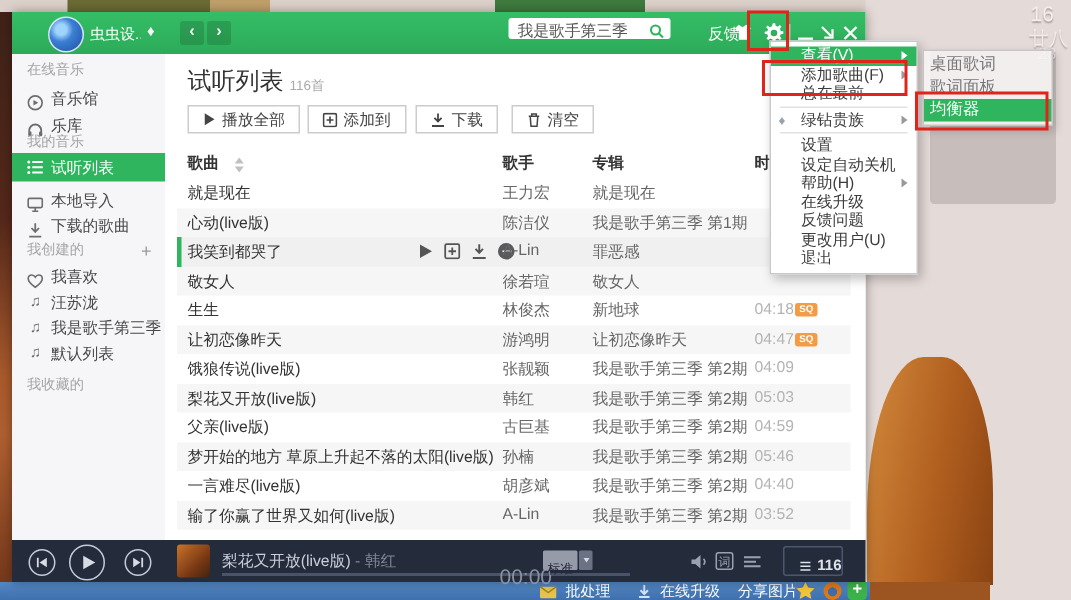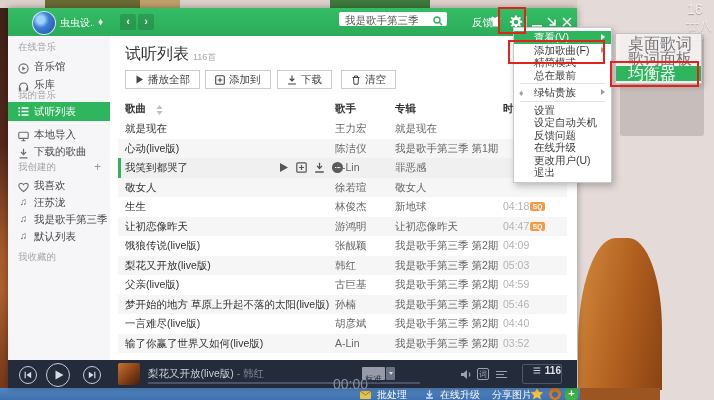--- a/index.html
+++ b/index.html
@@ -102,21 +102,21 @@
   #p-time{left:325px;top:16px;font-size:14px;color:#8791a3}
   #p-quality{left:354px;top:7px;height:13px;display:flex}
   #p-quality .q{background:#959ba8;color:#23293a;font-size:8.5px;line-height:13px;padding:6px 3px;border-radius:1px}
   #p-quality .qa{width:9px;background:#6b7283;border-radius:1px;margin-left:1px;position:relative}
   #p-quality .qa::after{content:"";position:absolute;left:2.5px;top:5px;border-left:2.5px solid transparent;
       border-right:2.5px solid transparent;border-top:3.5px solid #d6dae2}
   .picon{top:8px;width:13px;height:13px;color:#9aa2b2}
   #p-lyric{left:469px;top:8px;width:12px;height:12px;border:1px solid #9aa2b2;border-radius:2px;
       color:#9aa2b2;font-size:8px;line-height:12px;text-align:center;box-sizing:border-box}
   #p-list{left:514px;top:4px;width:40px;height:20px;border:1px solid #4d576c;border-radius:2px;
-      display:flex;align-items:flex-start;gap:4px;padding-left:10px;box-sizing:border-box;color:#dde1e9}
+      display:flex;align-items:flex-end;gap:4px;padding-left:10px;box-sizing:border-box;color:#dde1e9}
   #p-list .cnt{font-size:10px;font-weight:bold}
 
   
   #menu{left:513px;top:27px;width:97px;background:#fff;border:1px solid #c9c9c9;
       box-shadow:2px 3px 7px rgba(0,0,0,.25);padding:3px 0;z-index:40}
   .mi{position:relative;height:12.5px;line-height:12.5px;font-size:10.5px;color:#3c3c3e;padding-left:20px}
   .mi.sel{background:#2eb55e;color:#fff}
   .mdiv{height:1px;background:#e2e2e2;margin:2px 6px}
   .marr{position:absolute;right:6px;top:3px;width:0;height:0;
       border-left:4px solid #9a9a9a;border-top:3px solid transparent;border-bottom:3px solid transparent}
@@ -125,21 +125,21 @@
   .mic-diamond{color:#9aa2aa;font-size:9px;line-height:10px}
   .mic-power{border-radius:50%;background:#3f8fd6;position:relative}
   .mic-power::after{content:"";position:absolute;left:4.2px;top:2px;width:1.6px;height:4px;background:#fff}
   .mic-exit{border-radius:2px;background:#e2452b;position:relative}
   .mic-exit::after{content:"";position:absolute;left:2.2px;top:2.2px;width:4.6px;height:4.6px;
       border:1.2px solid #fff;border-radius:50%}
 
   
   #submenu{left:615px;top:33px;width:85px;background:rgba(249,247,246,.85);
       border:1px solid rgba(160,160,160,.55);box-shadow:2px 3px 6px rgba(0,0,0,.18);padding:2px 0;z-index:45}
-  .smi{height:15px;line-height:15px;font-size:16px;color:#76767a;padding-left:12px}
+  .smi{height:15px;line-height:15px;font-size:11px;color:#76767a;padding-left:4px}
   .smi.sel{background:#2eb55e;color:#fff}
 
   
   .ann{border:2px solid #e0241b;z-index:60;pointer-events:none}
   #ann-gear{left:498px;top:7px;width:24px;height:23px}
   #ann-view{left:508px;top:40px;width:93px;height:20px}
   #ann-eq{left:610px;top:61px;width:85px;height:22px}
 </style>
 </head>
 <body>
@@ -469,35 +469,37 @@
     </div>
   </div>
 
   <div class="abs" id="menu">
     <div class="mi sel">
       <span>查看(V)</span><i class="marr"></i>
     </div>
     <div class="mi">
       <span>添加歌曲(F)</span><i class="marr"></i>
     </div>
-    <div class="mi"><span>精简模式</span></div>
     <div class="mi"><span>总在最前</span></div>
     <div class="mdiv"></div>
     <div class="mi">
       <span class="mic mic-diamond">♦</span>
       <span>绿钻贵族</span><i class="marr"></i>
     </div>
     <div class="mdiv"></div>
     <div class="mi"><span>设置</span></div>
     <div class="mi">
       <span class="mic mic-power"></span>
       <span>设定自动关机</span>
     </div>
+    <div class="mi">
+      <span>帮助(H)</span><i class="marr"></i>
+    </div>
+    <div class="mi"><span>在线升级</span></div>
     <div class="mi"><span>反馈问题</span></div>
-    <div class="mi"><span>在线升级</span></div>
     <div class="mi"><span>更改用户(U)</span></div>
     <div class="mi">
       <span class="mic mic-exit"></span>
       <span>退出</span>
     </div>
   </div>
 
   <div class="abs" id="submenu">
     <div class="smi"><span>桌面歌词</span></div>
     <div class="smi"><span>歌词面板</span></div>

